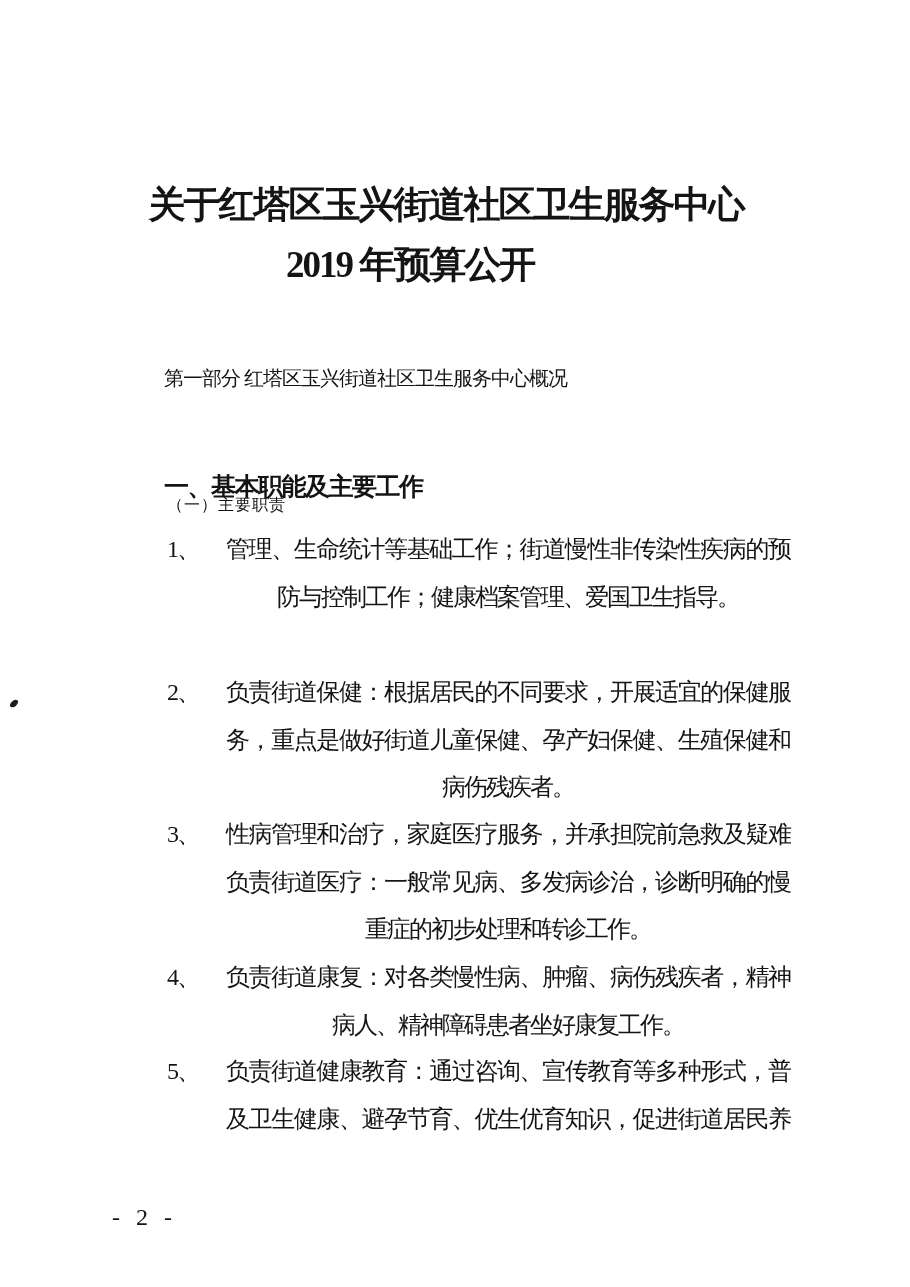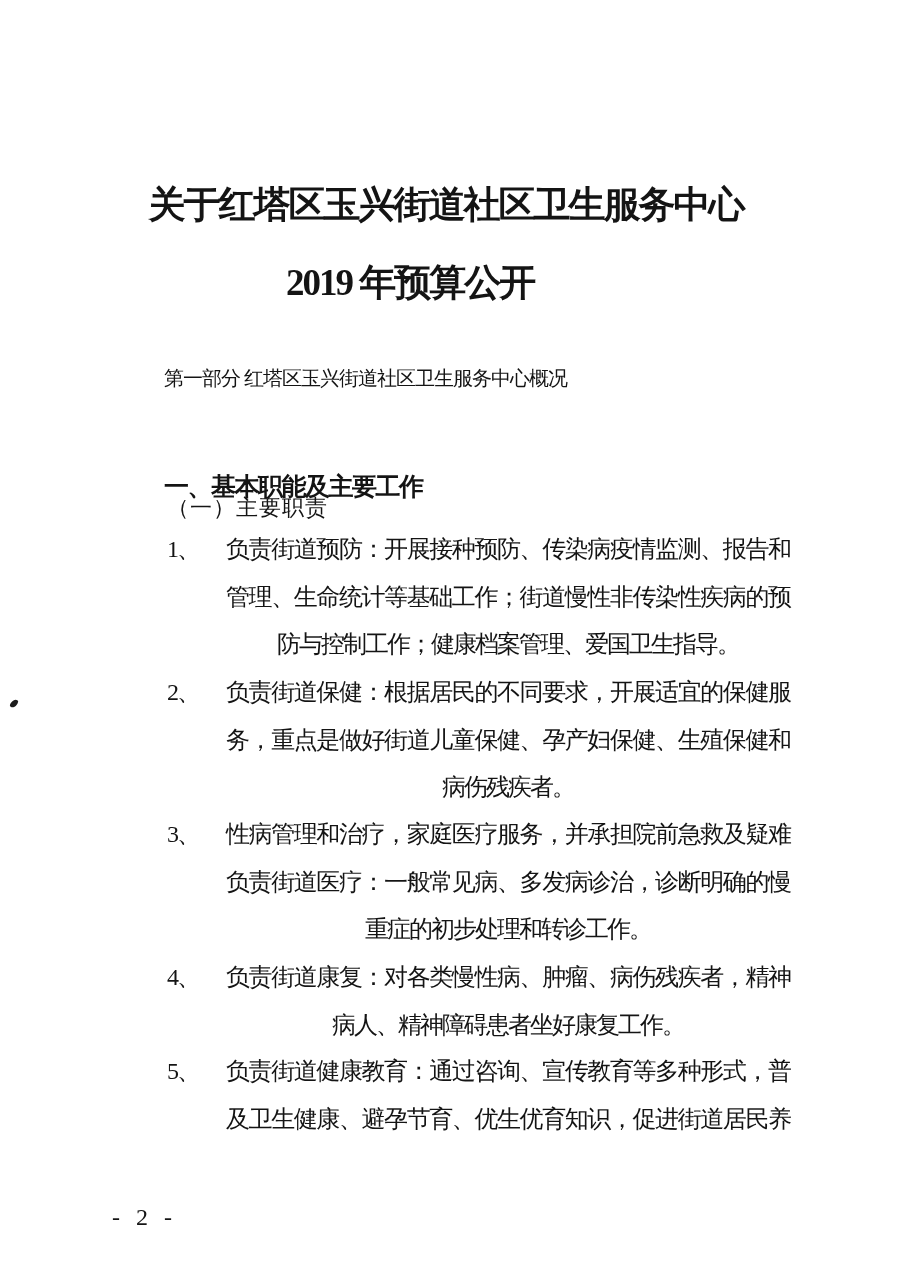--- a/index.html
+++ b/index.html
@@ -18,21 +18,21 @@
     position: absolute;
     left: 0;
     text-align: center;
     font-size: 37px;
     font-weight: 700;
     letter-spacing: -2px;
     line-height: 1.15;
     white-space: nowrap;
   }
   #title-line1 { top: 184px; width: 892px; }
-  #title-line2 { top: 262px; width: 820px; }
+  #title-line2 { top: 244px; width: 820px; }
   .section-heading {
     position: absolute;
     left: 164px;
     top: 366px;
     font-size: 20px;
     letter-spacing: -1px;
     line-height: 1.2;
     white-space: nowrap;
   }
   .heading-1 {
@@ -43,21 +43,21 @@
     font-weight: 700;
     font-size: 25px;
     letter-spacing: -1.5px;
     line-height: 1.2;
     white-space: nowrap;
   }
   .heading-2 {
     position: absolute;
     left: 167px;
     top: 495px;
-    font-size: 22px;
+    font-size: 16px;
     letter-spacing: 1px;
     line-height: 1.2;
     white-space: nowrap;
   }
   .item {
     position: absolute;
     left: 226px;
     width: 564px;
     font-size: 24px;
     letter-spacing: -2px;
@@ -112,21 +112,20 @@
   <div class="doc-title" id="title-line2">2019 年预算公开</div>
 
   <div class="section-heading">第一部分 红塔区玉兴街道社区卫生服务中心概况</div>
 
   <div class="heading-1">一、基本职能及主要工作</div>
 
   <div class="heading-2">（一）主要职责</div>
 
   <div class="item" id="item-1">
     <span class="num">1、</span>
-    <div class="line stretch">负责街道预防：开展接种预防、传染病疫情监测、报告和</div>
     <div class="line stretch">管理、生命统计等基础工作；街道慢性非传染性疾病的预</div>
     <div class="line">防与控制工作；健康档案管理、爱国卫生指导。</div>
   </div>
 
   <div class="item" id="item-2">
     <span class="num">2、</span>
     <div class="line stretch">负责街道保健：根据居民的不同要求，开展适宜的保健服</div>
     <div class="line stretch">务，重点是做好街道儿童保健、孕产妇保健、生殖保健和</div>
     <div class="line">病伤残疾者。</div>
   </div>

